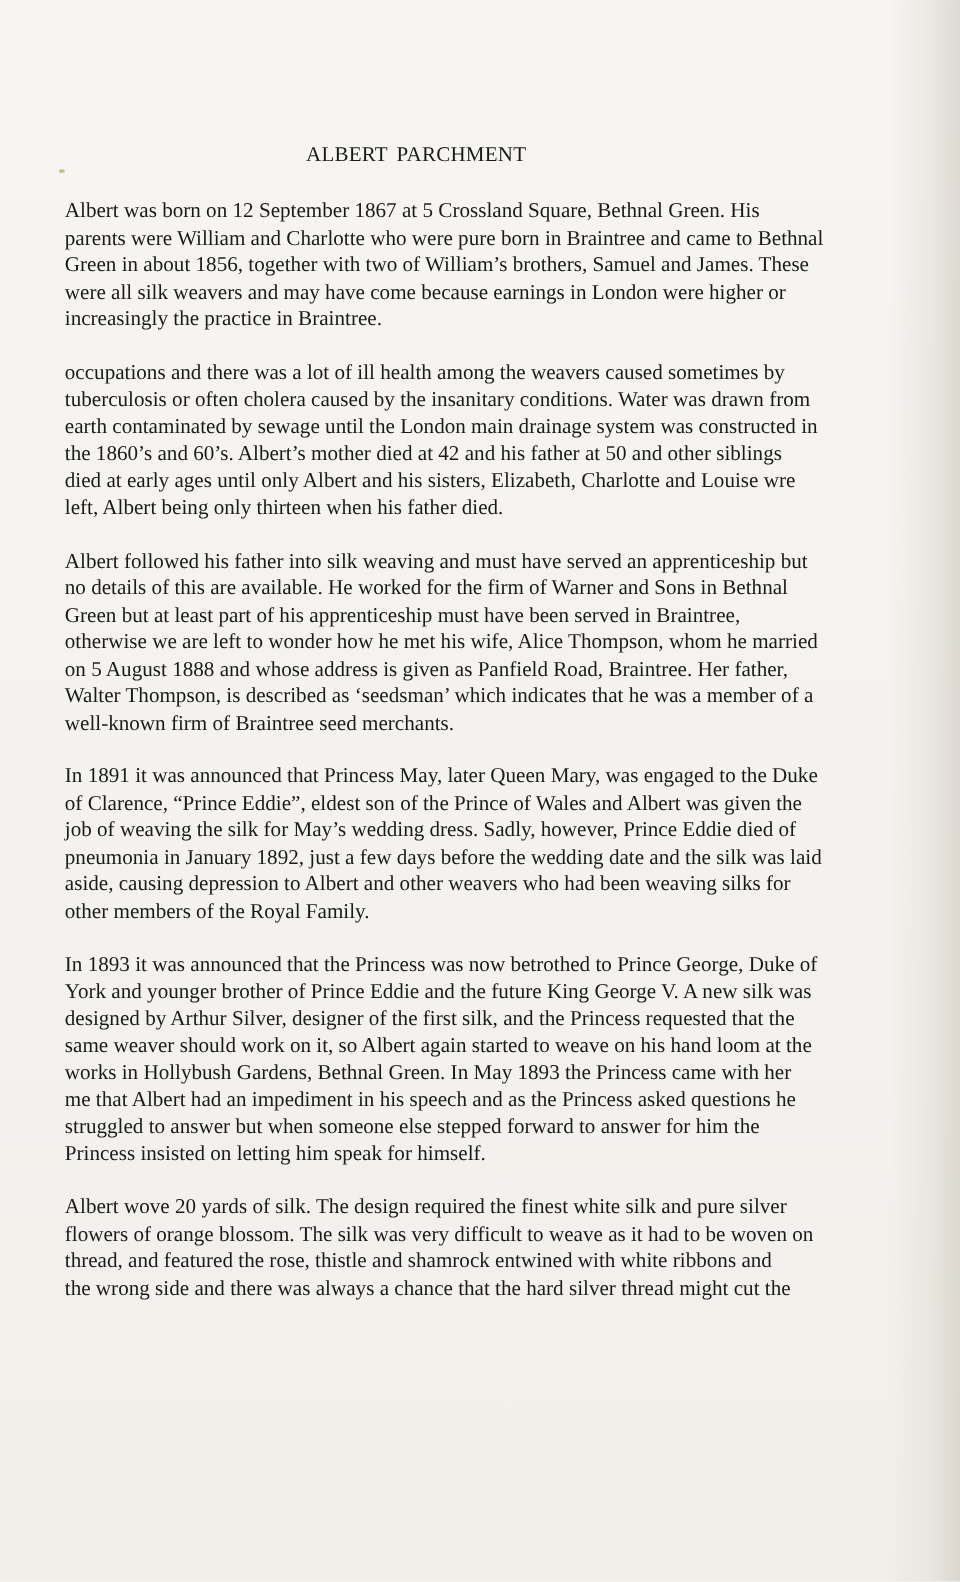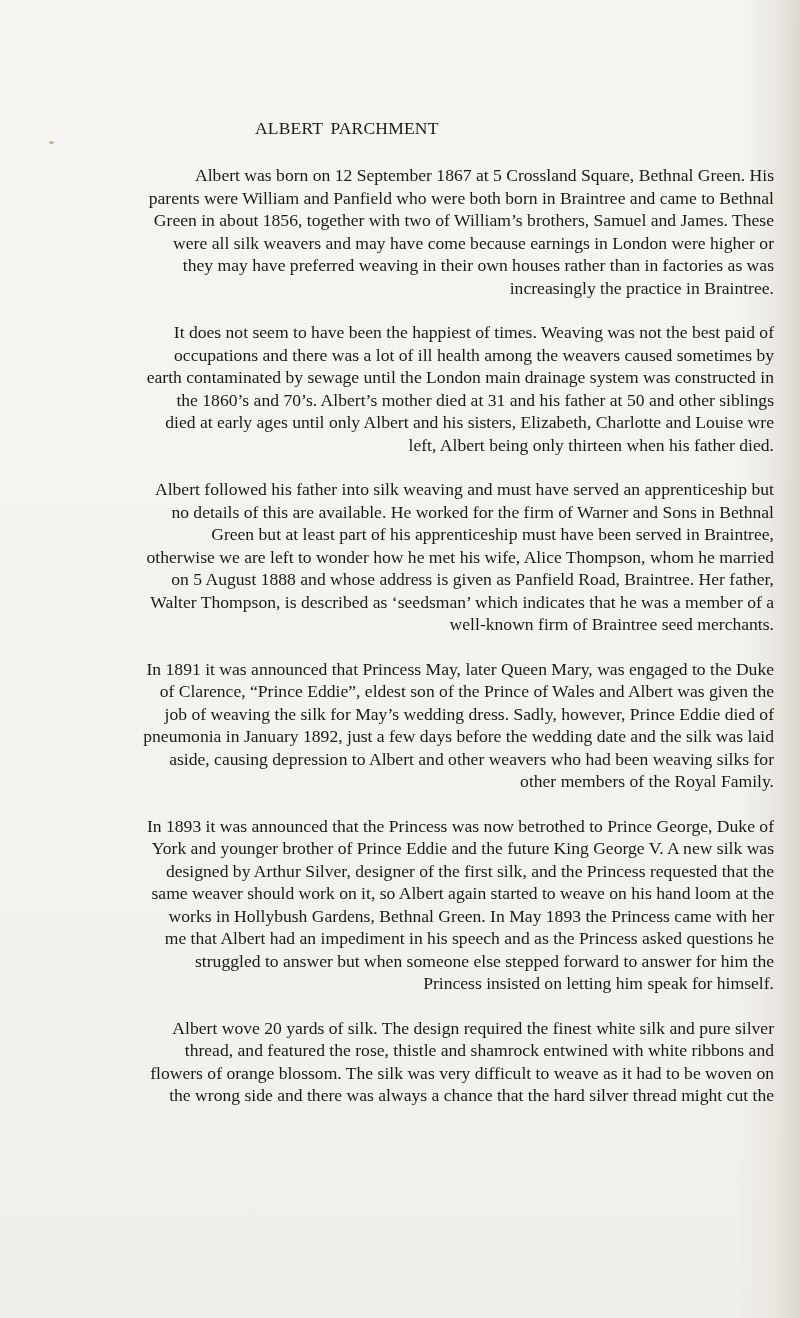--- a/index.html
+++ b/index.html
@@ -50,50 +50,48 @@
       position: absolute;
       left: 54px;
       top: 164px;
       width: 720px;
     }
     .para {
       margin: 0 0 22px 0;
       font-size: 17.6px;
       line-height: 22.5px;
       white-space: nowrap;
-      text-align: right;
     }
     .line {
       display: block;
       height: 22.5px;
     }
   </style>
 </head>
 <body>
 
 <div class="page">
   <div class="speck"></div>
 
   <h1 class="title">ALBERT PARCHMENT</h1>
 
   <div class="body-text">
     <p class="para">
       <span class="line">Albert was born on 12 September 1867 at 5 Crossland Square, Bethnal Green. His</span>
-      <span class="line">parents were William and Panfield who were both born in Braintree and came to Bethnal</span>
+      <span class="line">parents were William and Charlotte who were pure born in Braintree and came to Bethnal</span>
       <span class="line">Green in about 1856, together with two of William’s brothers, Samuel and James. These</span>
       <span class="line">were all silk weavers and may have come because earnings in London were higher or</span>
-      <span class="line">they may have preferred weaving in their own houses rather than in factories as was</span>
       <span class="line">increasingly the practice in Braintree.</span>
     </p>
 
     <p class="para">
-      <span class="line">It does not seem to have been the happiest of times. Weaving was not the best paid of</span>
       <span class="line">occupations and there was a lot of ill health among the weavers caused sometimes by</span>
+      <span class="line">tuberculosis or often cholera caused by the insanitary conditions. Water was drawn from</span>
       <span class="line">earth contaminated by sewage until the London main drainage system was constructed in</span>
-      <span class="line">the 1860’s and 70’s. Albert’s mother died at 31 and his father at 50 and other siblings</span>
+      <span class="line">the 1860’s and 60’s. Albert’s mother died at 42 and his father at 50 and other siblings</span>
       <span class="line">died at early ages until only Albert and his sisters, Elizabeth, Charlotte and Louise wre</span>
       <span class="line">left, Albert being only thirteen when his father died.</span>
     </p>
 
     <p class="para">
       <span class="line">Albert followed his father into silk weaving and must have served an apprenticeship but</span>
       <span class="line">no details of this are available. He worked for the firm of Warner and Sons in Bethnal</span>
       <span class="line">Green but at least part of his apprenticeship must have been served in Braintree,</span>
       <span class="line">otherwise we are left to wonder how he met his wife, Alice Thompson, whom he married</span>
       <span class="line">on 5 August 1888 and whose address is given as Panfield Road, Braintree. Her father,</span>
@@ -116,18 +114,18 @@
       <span class="line">designed by Arthur Silver, designer of the first silk, and the Princess requested that the</span>
       <span class="line">same weaver should work on it, so Albert again started to weave on his hand loom at the</span>
       <span class="line">works in Hollybush Gardens, Bethnal Green. In May 1893 the Princess came with her</span>
       <span class="line">me that Albert had an impediment in his speech and as the Princess asked questions he</span>
       <span class="line">struggled to answer but when someone else stepped forward to answer for him the</span>
       <span class="line">Princess insisted on letting him speak for himself.</span>
     </p>
 
     <p class="para">
       <span class="line">Albert wove 20 yards of silk. The design required the finest white silk and pure silver</span>
+      <span class="line">flowers of orange blossom. The silk was very difficult to weave as it had to be woven on</span>
       <span class="line">thread, and featured the rose, thistle and shamrock entwined with white ribbons and</span>
-      <span class="line">flowers of orange blossom. The silk was very difficult to weave as it had to be woven on</span>
       <span class="line">the wrong side and there was always a chance that the hard silver thread might cut the</span>
     </p>
   </div>
 </div>
 
 </body></html>

